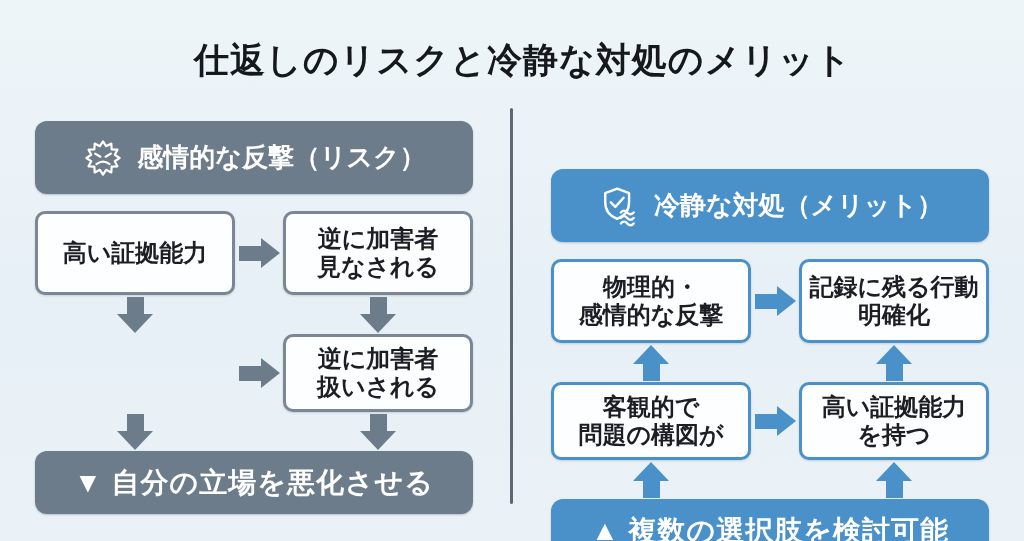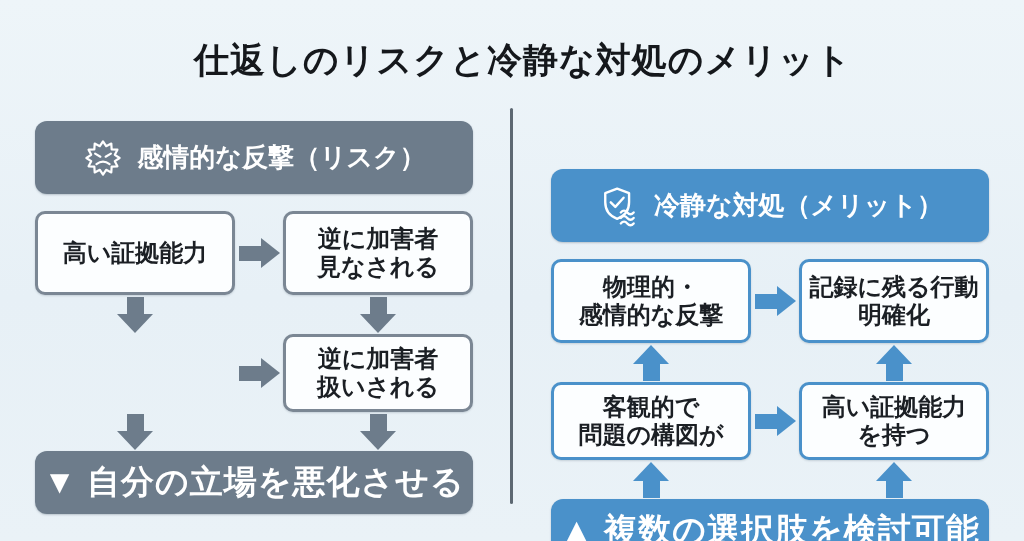--- a/index.html
+++ b/index.html
@@ -113,21 +113,21 @@
     border-right: 18px solid transparent;
   }
   .pfoot {
     grid-column: 1 / -1;
     background: var(--c);
     border-radius: 12px;
     display: flex;
     align-items: center;
     justify-content: center;
     color: #ffffff;
-    font-size: 33px;
+    font-size: 28px;
     font-weight: bold;
     letter-spacing: 1px;
     box-shadow: 0 1px 2px rgba(40,60,80,.25);
   }
 </style>
 </head>
 <body>
 
 <div class="canvas">
 

